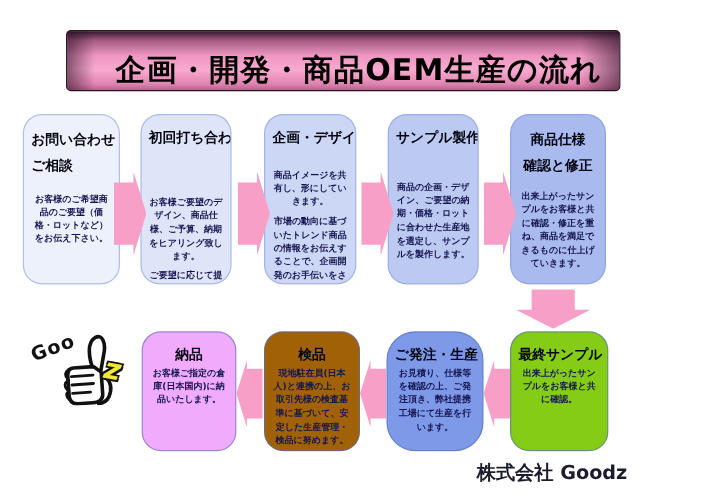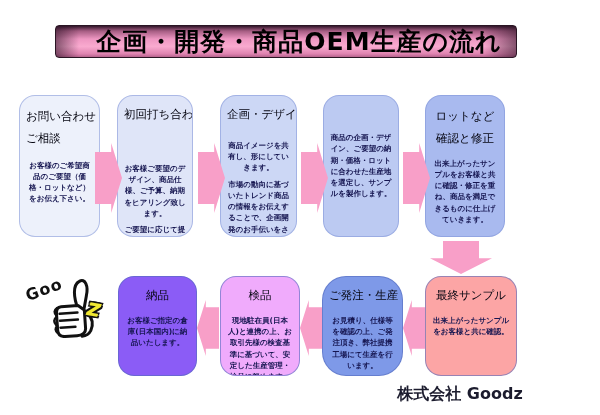--- a/index.html
+++ b/index.html
@@ -1,55 +1,55 @@
 <!DOCTYPE html>
 <html><head>
 <meta charset="utf-8">
 <style>
   html,body{margin:0;padding:0;}
   body{font-family:"DejaVu Sans","Liberation Sans",sans-serif;background:#ffffff;}
   #stage{position:relative;width:600px;height:415px;background:#fff;overflow:hidden;}
 
   
   .banner{
-    position:absolute;left:55px;top:25px;width:462px;height:33px;
+    position:absolute;left:55px;top:25px;width:462px;height:51px;
     border-radius:4px;border:1px solid #2a1524;box-sizing:border-box;
     background:
       linear-gradient(90deg, rgba(40,16,34,.55) 0%, rgba(40,16,34,0) 5%, rgba(40,16,34,0) 93%, rgba(40,16,34,.55) 100%),
       linear-gradient(180deg,#33172b 0%,#a55c82 16%,#ee97c2 42%,#f9aacf 66%,#df83b0 90%,#b5638c 100%);
-    display:flex;align-items:center;justify-content:center;padding-left:26px;
+    display:flex;align-items:flex-end;justify-content:center;padding-left:26px;
   }
   .banner .t{font-size:25px;font-weight:bold;color:#000;letter-spacing:1px;white-space:nowrap;}
 
   
   .box{position:absolute;border-radius:16px;box-sizing:border-box;padding:10px 6px 6px 6px;overflow:hidden;}
   .row1{top:95px;height:142px;border:1px solid rgba(128,148,215,.55);}
   .row2{top:276px;height:100px;border:1px solid rgba(85,108,190,.6);}
-  .ttl{font-size:11.5px;font-weight:normal;color:#050510;text-align:center;line-height:1.55;white-space:nowrap;}
+  .ttl{font-size:11.5px;font-weight:bold;color:#050510;text-align:center;line-height:1.55;white-space:nowrap;}
   .ttl.twoline{line-height:1.9;}
   .ttl.leftal{text-align:left;}
   .body{font-size:7.5px;font-weight:bold;color:#151550;line-height:1.5;text-align:center;}
   .body p{margin:0 0 5px 0;}
 
   #s1{left:19px;width:81px;background:#edf1fb;}
   #s2{left:117px;width:76px;background:#dfe5f8;}
   #s3{left:220px;width:77px;background:#ccd7f5;}
   #s4{left:323px;width:76px;background:#bccaf2;}
   #s5{left:425px;width:80px;background:#a9baef;}
-  #s6{left:425px;width:92px;background:#fca5a5;}
+  #s6{left:425px;width:82px;background:#84cc16;}
   #s7{left:322px;width:81px;background:#7e99e8;border-radius:24px;}
-  #s8{left:220px;width:80px;background:#f0abfc;}
-  #s9{left:118px;width:79px;background:#8b5cf6;}
+  #s8{left:220px;width:80px;background:#a16207;}
+  #s9{left:118px;width:79px;background:#f0abfc;}
 
   #s1 .body{margin-top:10px;}
   #s2 .body{margin-top:39px;}
   #s3 .body{margin-top:16px;}
   #s4 .body{margin-top:26px;}
   #s5 .body{margin-top:8px;}
-  .row2 .body{margin-top:10px;}
+  .row2 .body{margin-top:0;}
 
   
   .arr{position:absolute;background:#f89fc8;}
   .arr-r{width:27px;height:70px;top:143px;
     clip-path:polygon(0 13%,60% 13%,60% 0,100% 50%,60% 100%,60% 87%,0 87%);}
   #ar1{left:95px;} #ar2{left:198px;} #ar3{left:301px;} #ar4{left:403px;}
   .arr-l{width:22px;height:56px;top:300px;
     clip-path:polygon(100% 13%,40% 13%,40% 0,0 50%,40% 100%,40% 87%,100% 87%);}
   #al1{left:403px;} #al2{left:300px;} #al3{left:197px;}
   .arr-d{left:430px;top:241px;width:62px;height:33px;
@@ -96,28 +96,29 @@
 
   <div class="box row1" id="s3">
     <div class="ttl">企画・デザイン</div>
     <div class="body">
       <p>商品イメージを共有し、形にしていきます。</p>
       <p>市場の動向に基づいたトレンド商品の情報をお伝えすることで、企画開発のお手伝いをさせていただきます。</p>
     </div>
   </div>
 
   <div class="box row1" id="s4">
+    <div class="ttl">サンプル製作</div>
     <div class="body">
       <p>商品の企画・デザイン、ご要望の納期・価格・ロットに合わせた生産地を選定し、サンプルを製作します。</p>
     </div>
   </div>
 
   <div class="box row1" id="s5">
     <div class="ttl twoline">
-      <div>ロットなど</div>
+      <div>商品仕様</div>
       <div>確認と修正</div>
     </div>
     <div class="body">
       <p>出来上がったサンプルをお客様と共に確認・修正を重ね、商品を満足できるものに仕上げていきます。</p>
     </div>
   </div>
 
   <div class="arr arr-r" id="ar1"></div>
   <div class="arr arr-r" id="ar2"></div>
   <div class="arr arr-r" id="ar3"></div>

